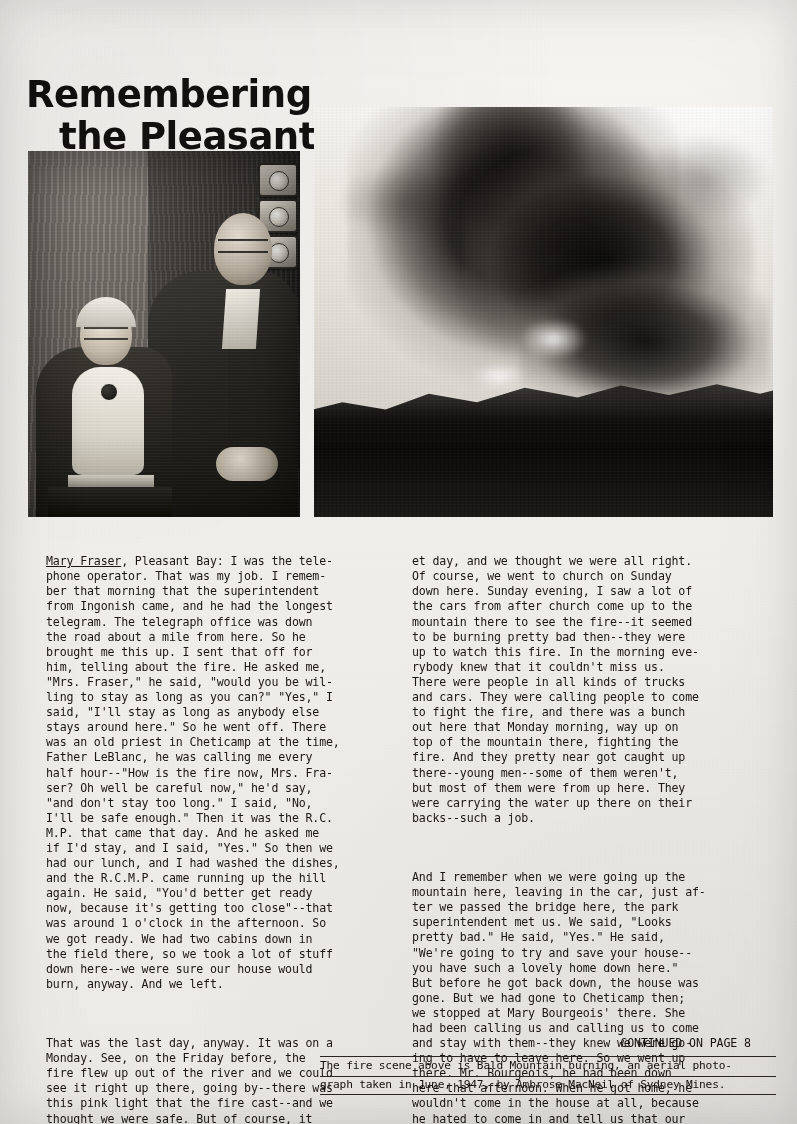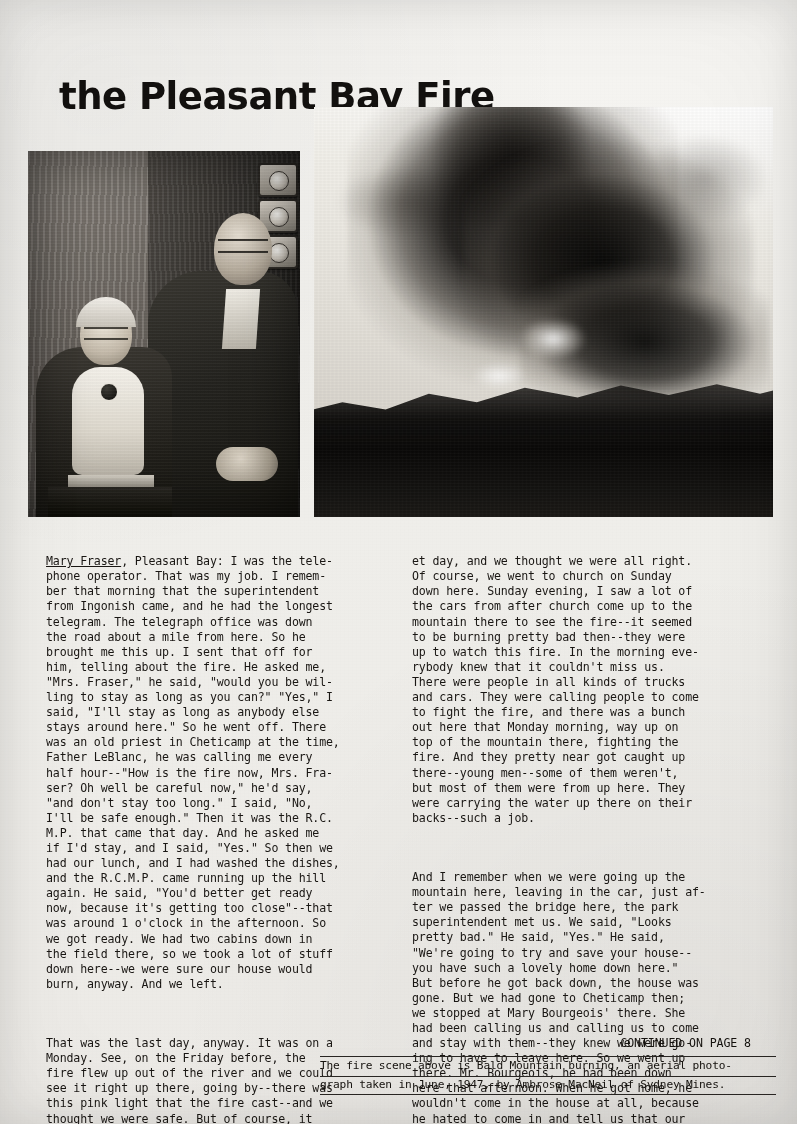--- a/index.html
+++ b/index.html
@@ -364,20 +364,21 @@
     white-space: pre;
   }
   #caption .cline.first { border-top: 1px solid #2a2724; padding-top: 1px; }
 </style>
 </head>
 <body>
 
 <div id="page"></div>
 
 <h1 class="headline">
+  <span class="l1">Remembering</span>
   <span class="l2">the Pleasant Bay Fire</span>
 </h1>
 
 <div id="photo-row">
 
   <div id="portrait">
     <div class="bg"></div>
     <div class="wall"></div>
     <div class="instrument i1"></div>
     <div class="instrument i2"></div>

